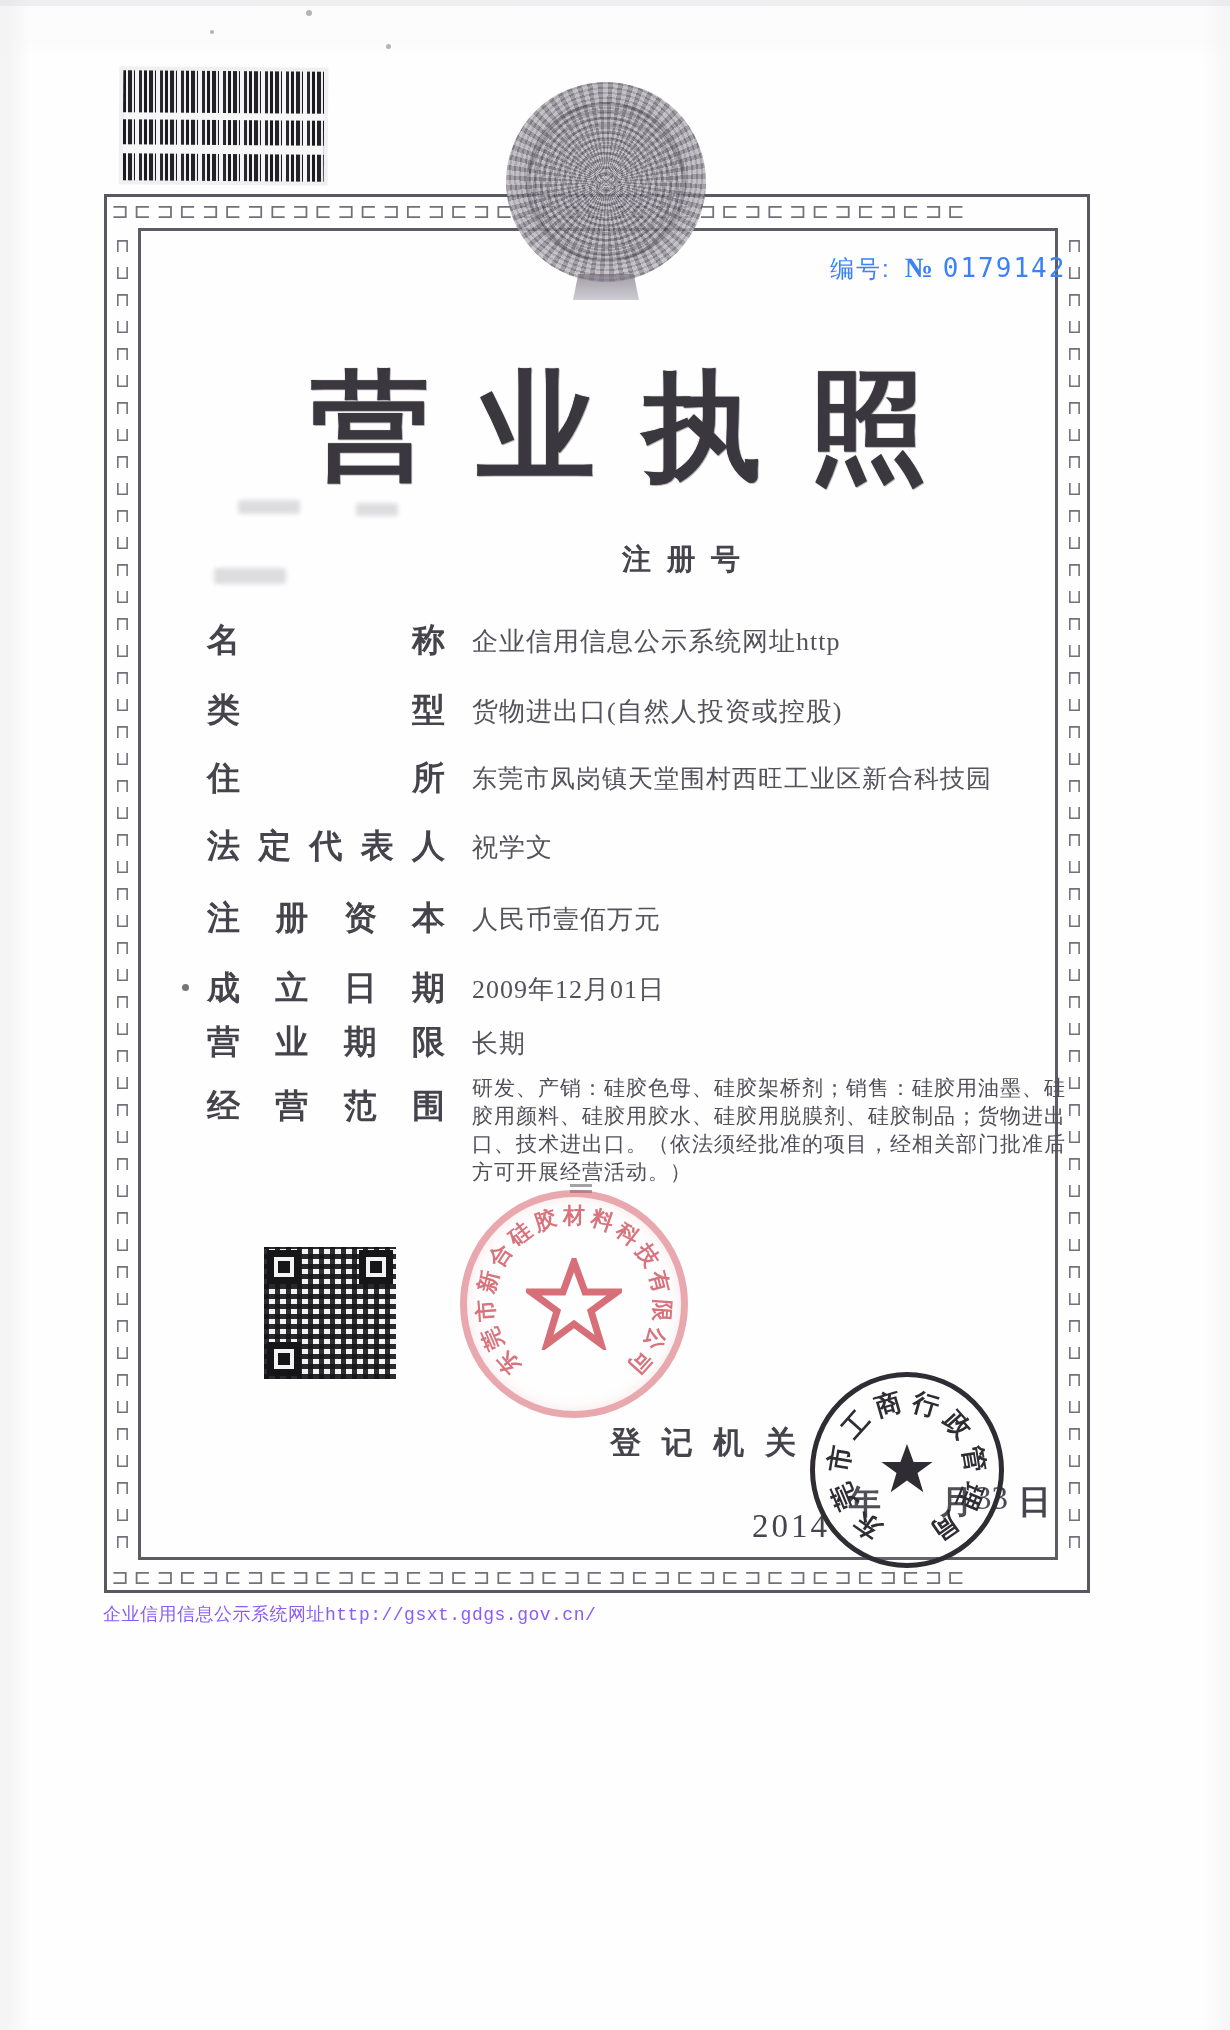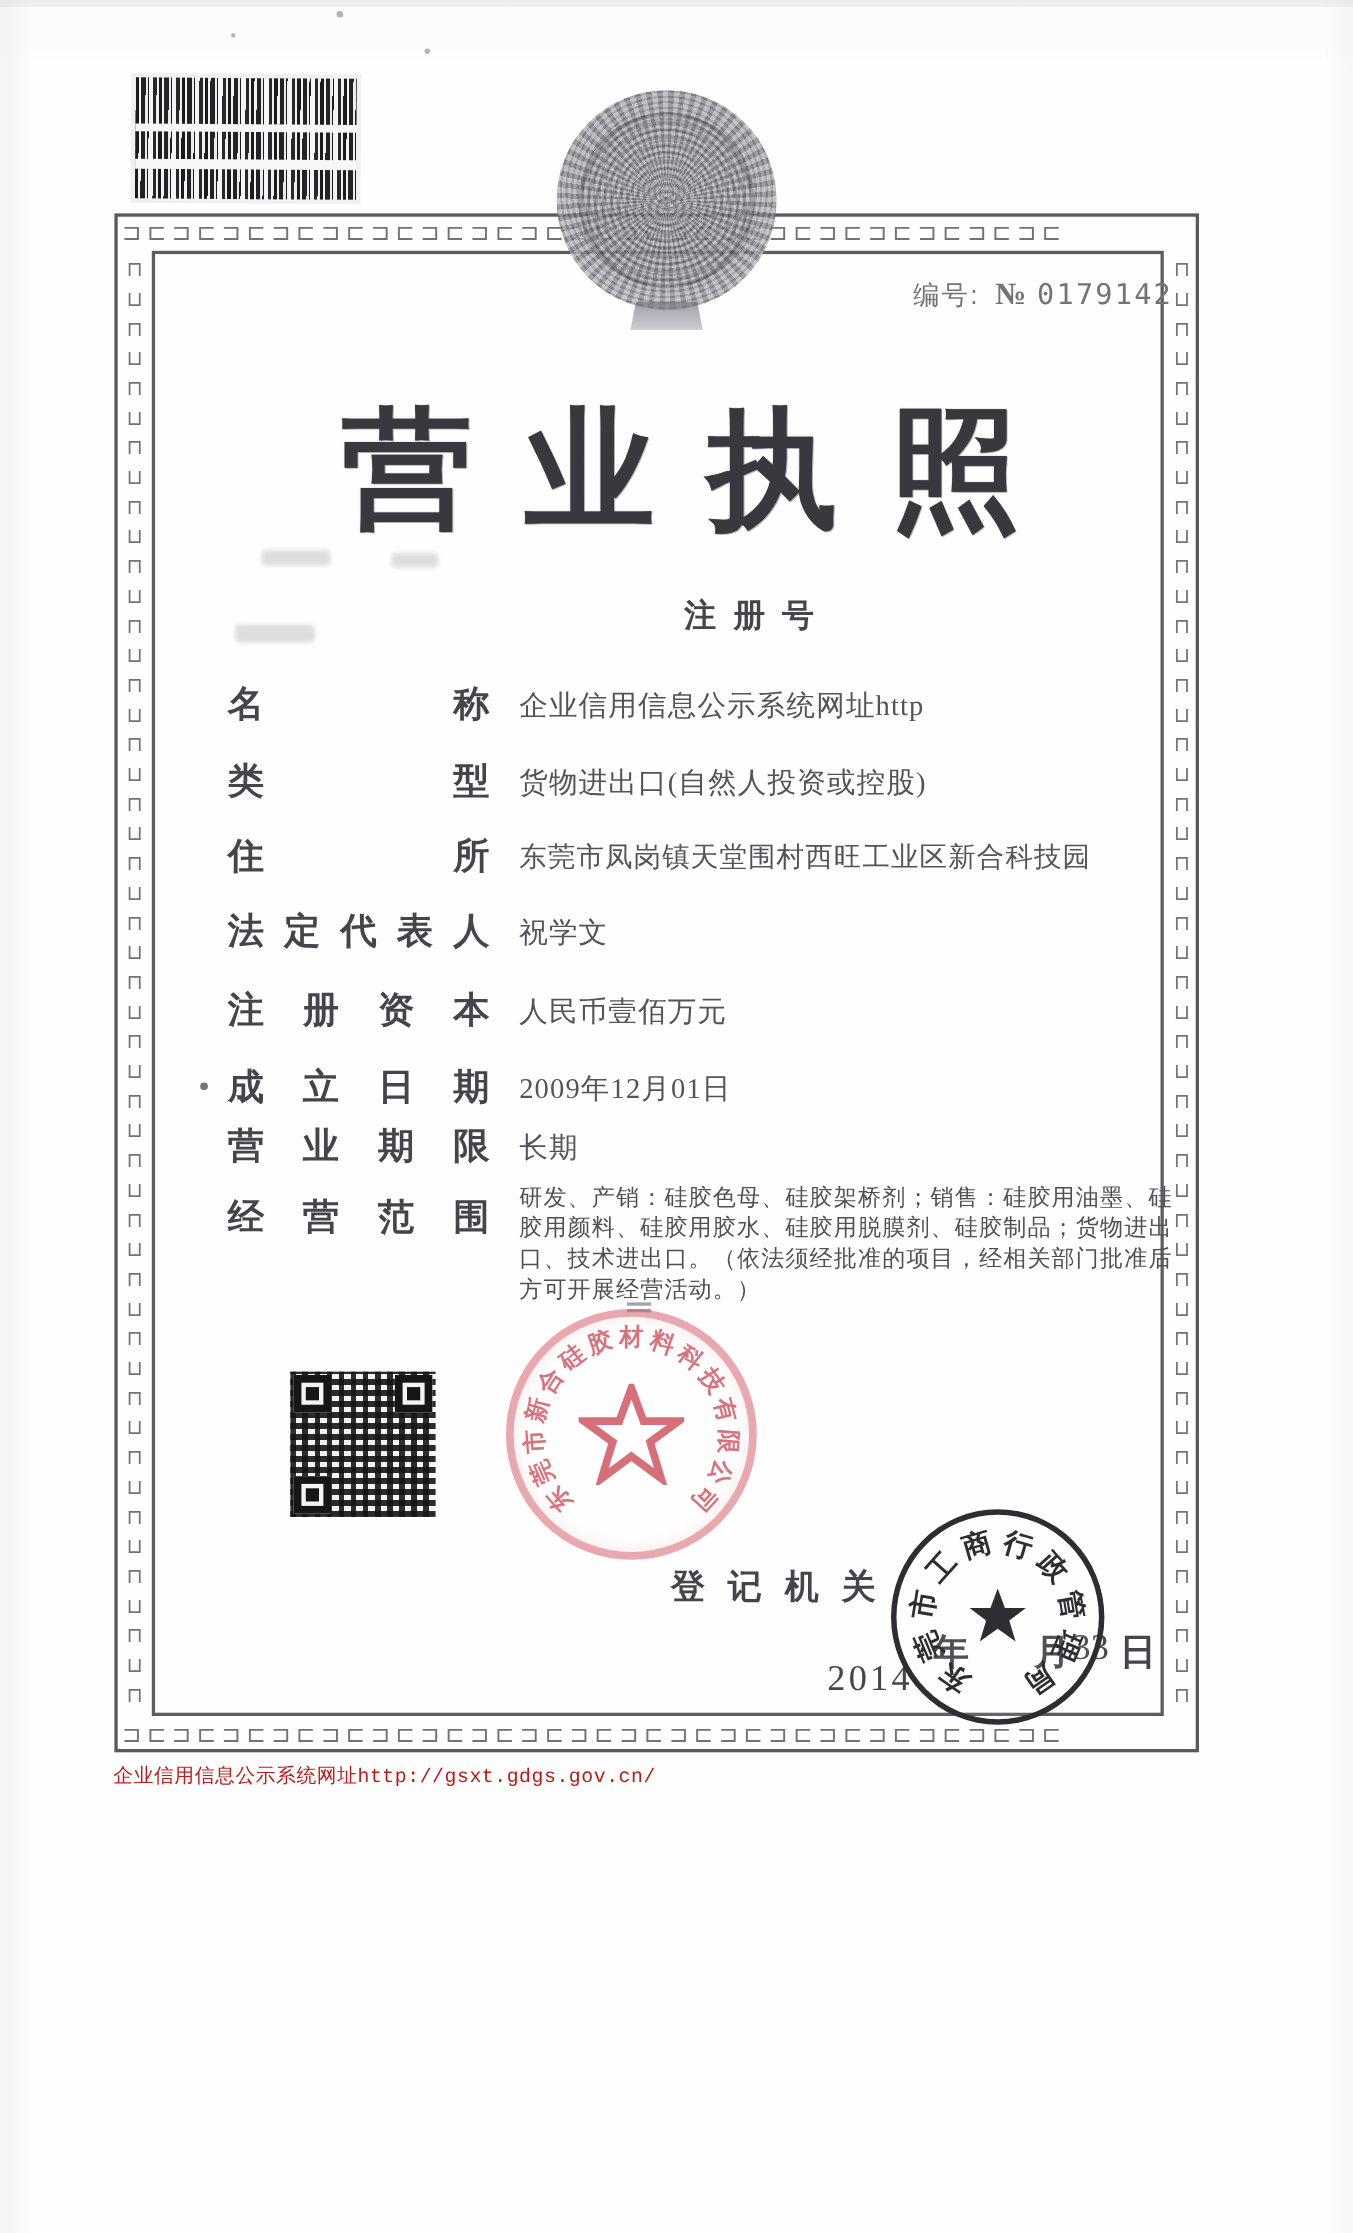--- a/index.html
+++ b/index.html
@@ -60,21 +60,21 @@
   .frame-inner { position:absolute; left:138px; top:228px; width:920px; height:1332px; border:3px solid #5d5b64; }
   .meander { position:absolute; color:#64626b; font-family:"DejaVu Sans",sans-serif; overflow:hidden; opacity:.9; }
   .meander-h { white-space:nowrap; font-size:21px; line-height:27px; letter-spacing:5px; }
   .meander-v { white-space:pre-line; font-size:19px; line-height:27px; text-align:center; }
   .m-top    { left:111px; top:198px;  width:972px; height:28px; }
   .m-bottom { left:111px; top:1564px; width:972px; height:28px; }
   .m-left   { left:109px; top:232px;  width:27px;  height:1326px; }
   .m-right  { left:1061px;top:232px;  width:27px;  height:1326px; }
 
   
-  .serial { position:absolute; left:830px; top:252px; width:230px; text-align:left; white-space:nowrap; color:#737373; }
+  .serial { position:absolute; left:830px; top:252px; width:230px; text-align:left; white-space:nowrap; color:#3b82f6; }
   .serial .lbl { font-family:"Liberation Sans","DejaVu Sans",sans-serif; font-size:24px; letter-spacing:2px; }
   .serial .no  { font-size:28px; font-weight:bold; padding:0 6px 0 10px; }
   .serial .num { font-family:"DejaVu Sans Mono","Liberation Mono",monospace; font-size:26px; letter-spacing:2px; }
 
   
   .title {
     position:absolute; left:4px; top:348px; width:100%; text-align:center;
     font-family:"DejaVu Sans","Liberation Sans",sans-serif;
     font-size:118px; font-weight:900; letter-spacing:48px; text-indent:48px;
     color:#3a383e; text-shadow:0 0 1px rgba(40,38,44,.8), 1px 1px 0 rgba(90,88,96,.4);
@@ -142,21 +142,21 @@
   .issue-date { position:absolute; left:0; top:1480px; width:100%; height:46px; font-size:33px; color:#46444c; }
   .issue-date span { position:absolute; top:0; }
   .d-year { left:752px; letter-spacing:3px;margin-top:28px; }
   .d-yunit { left:848px; font-weight:600; }
   .d-munit { left:940px; font-weight:600; }
   .d-day  { left:975px; color:#4a4850; }
   .d-dunit { left:1018px; font-weight:600; }
 
   
   .footer-left {
-    position:absolute; left:103px; top:1602px; font-size:18px; color:#b91c1c;
+    position:absolute; left:103px; top:1602px; font-size:18px; color:#8b5cf6;
     font-family:"Liberation Mono","DejaVu Sans Mono",monospace; letter-spacing:.5px;
   }
   .footer-right {
     position:absolute; left:700px; top:1604px; width:385px; text-align:right;
     font-size:20px; font-weight:600; color:#46444c; letter-spacing:1px;
   }
 
   .smudge { position:absolute; width:22px; height:3px; background:#5a575f; box-shadow:0 6px 0 #5a575f; opacity:.55; }
 </style>
 </head>

